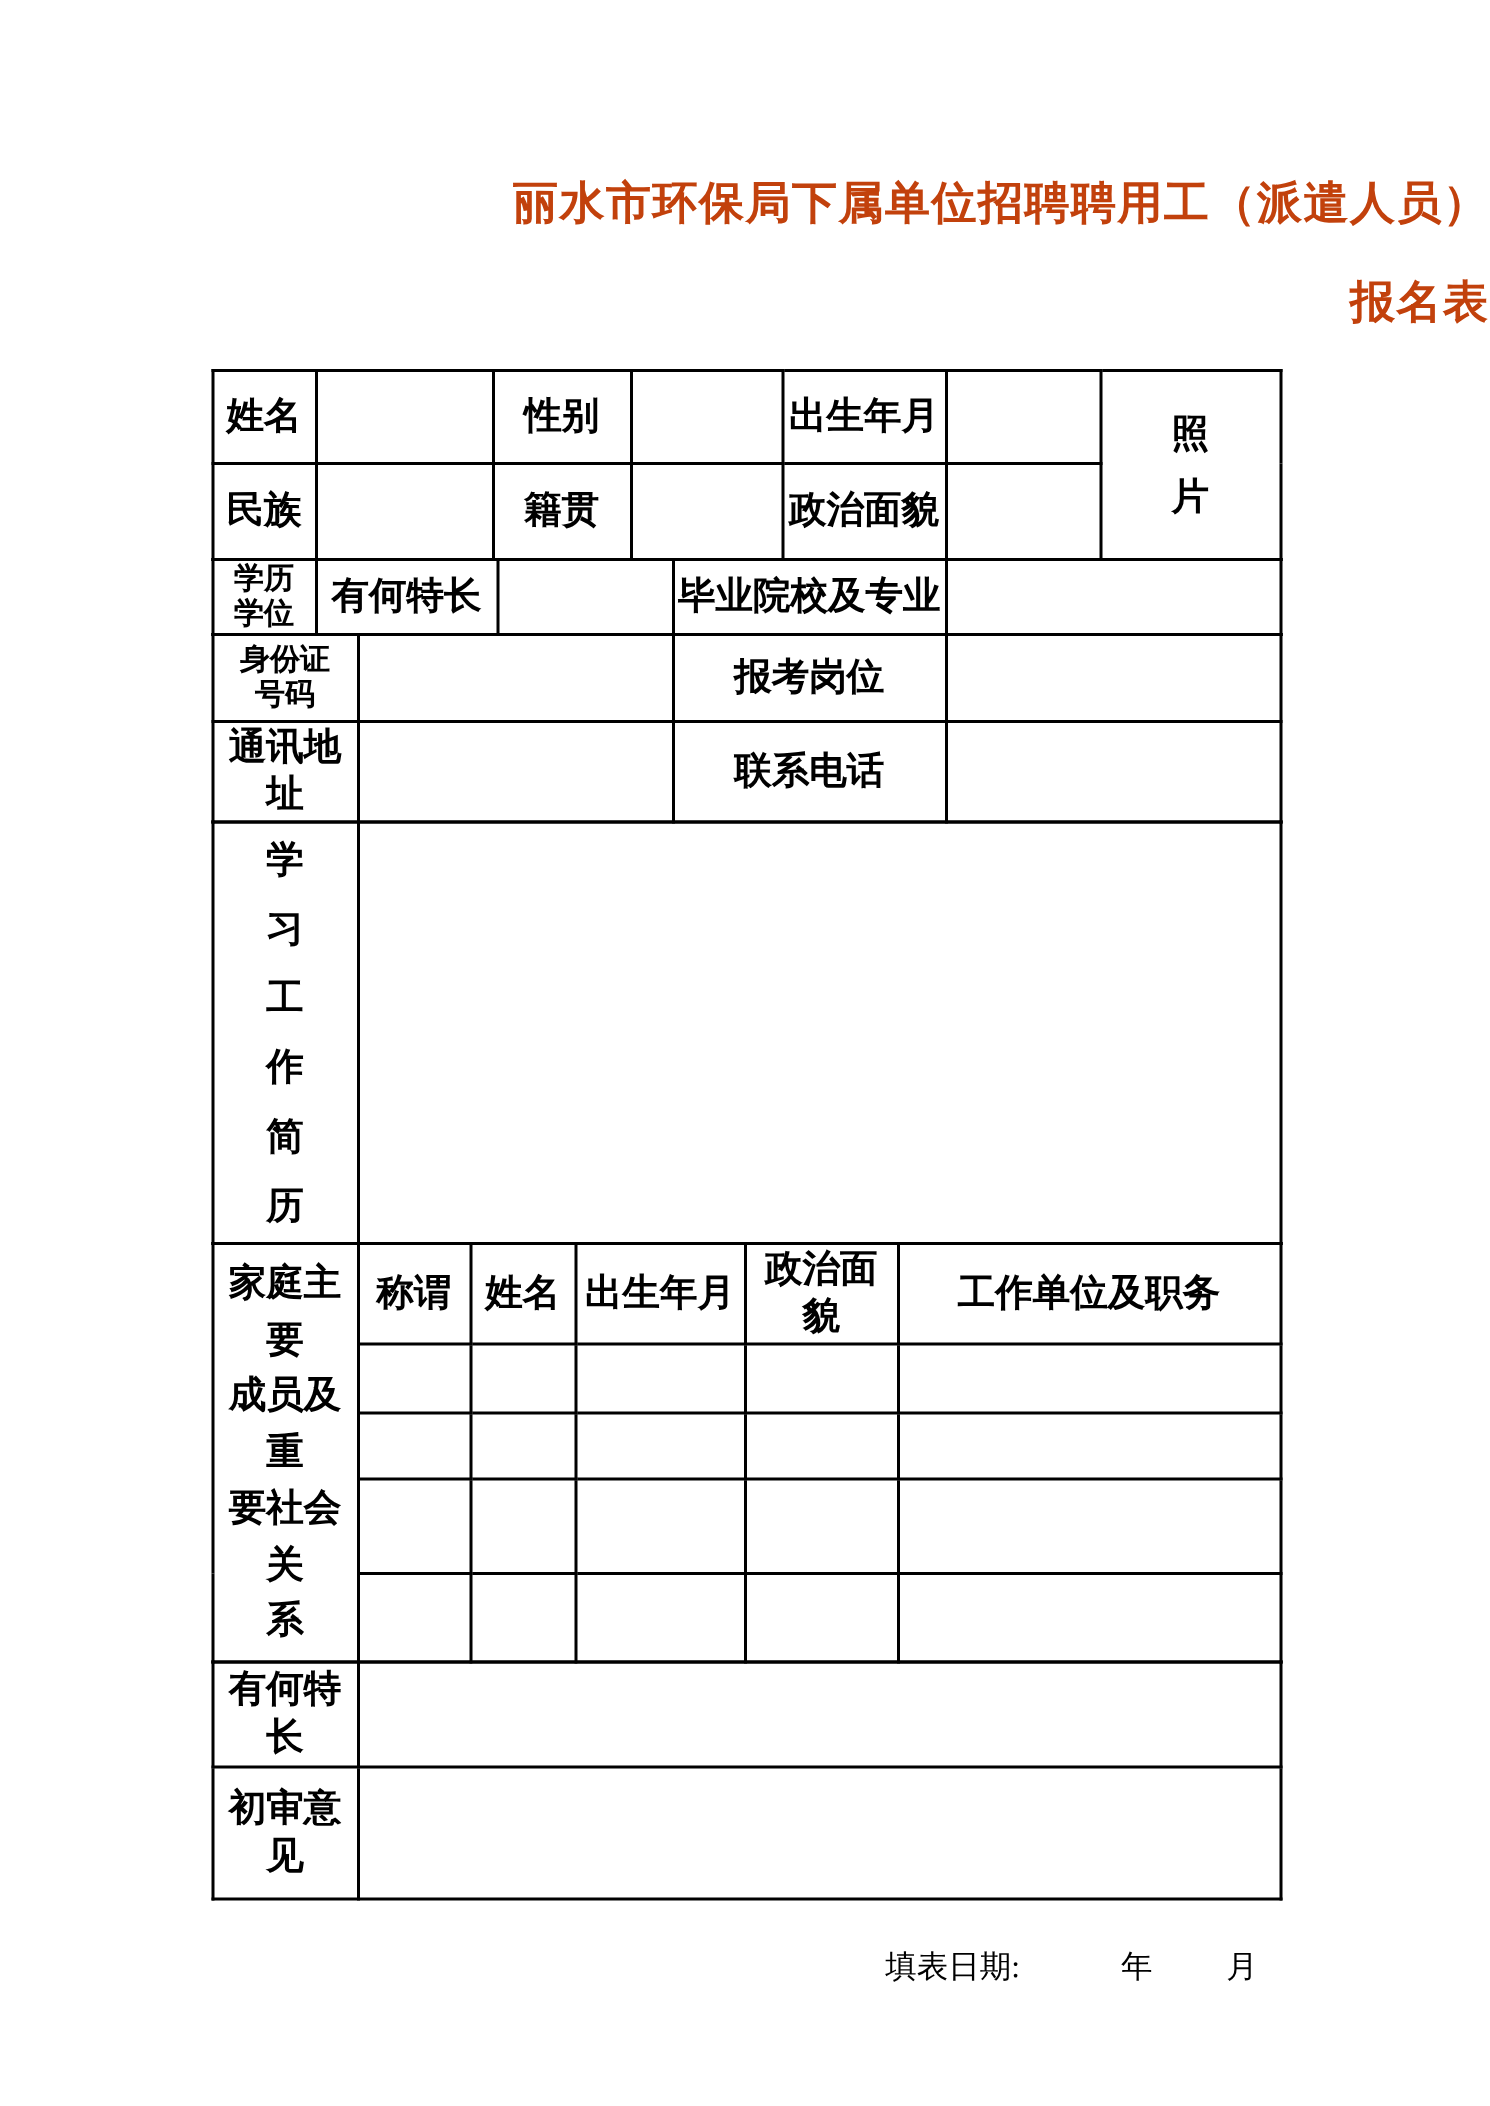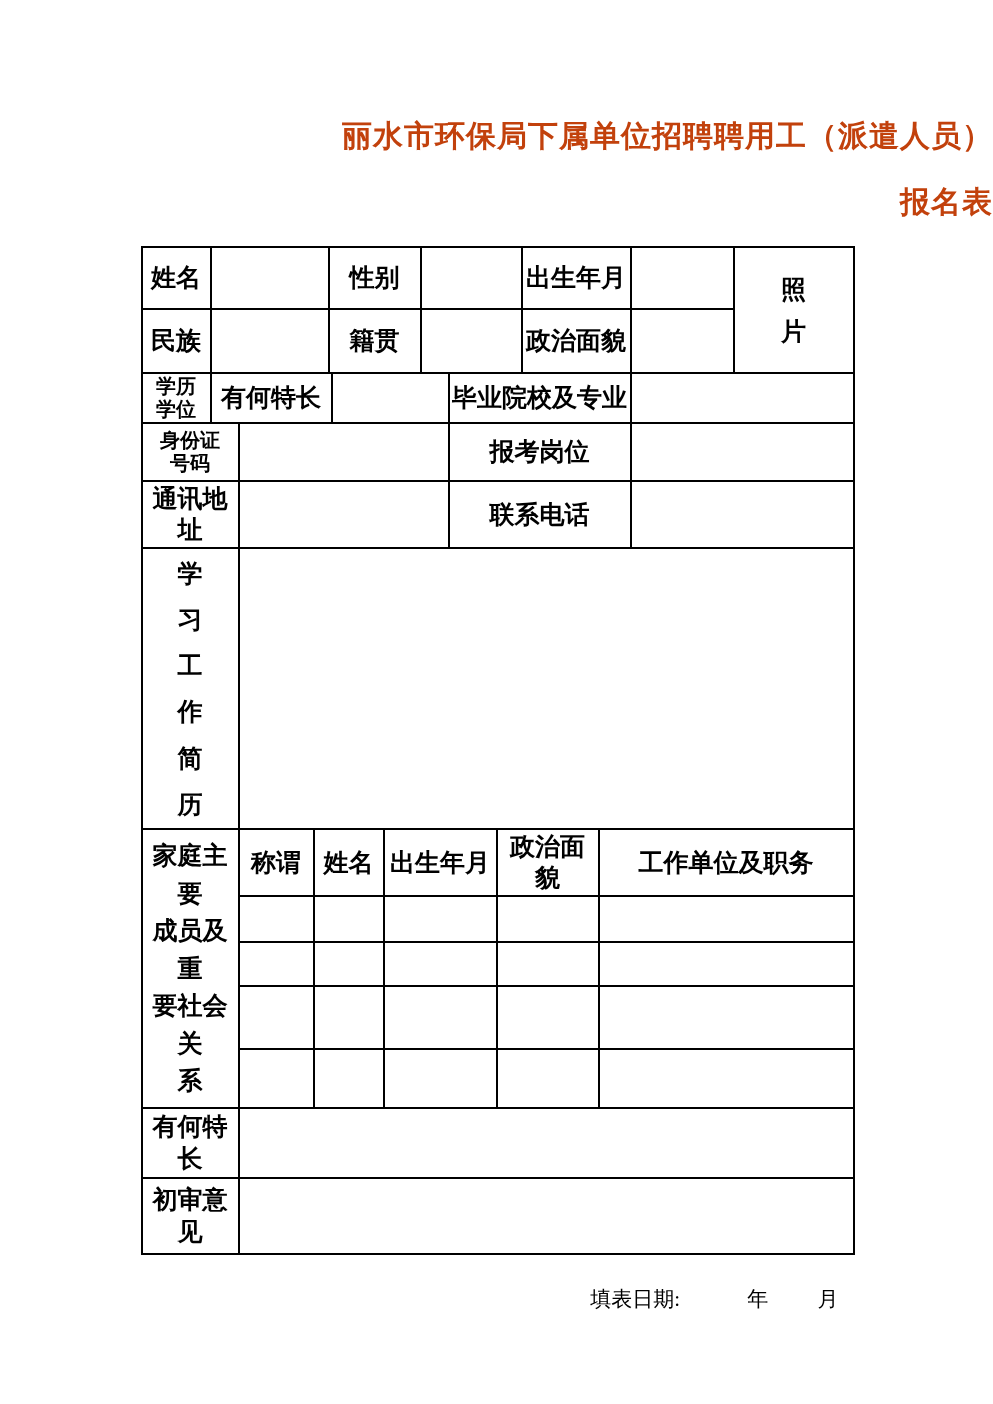--- a/index.html
+++ b/index.html
@@ -63,21 +63,21 @@
   .h-r3 td { height: 46px; border-radius: 17px; }
   .h-r4 td { height: 58px; }
   .h-r5 td { height: 45px; }
   .h-resume td { height: 254px; }
   .h-famhead td { height: 60px; }
   .h-fam1 td { height: 46px; }
   .h-fam2 td { height: 44px; }
   .h-fam3 td { height: 63px; }
   .h-fam4 td { height: 59px; }
   .h-r8 td { height: 70px; }
-  .h-r9 td { height: 76px; }
+  .h-r9 td { height: 88px; }
 
   .photo-cell { line-height: 1.7; font-weight: bold; }
   .stacked { line-height: 1.15; font-size: 20px; }
   .resume-label { line-height: 1.85; }
   .family-label { line-height: 1.5; }
 
   .footer {
     width: 712px;
     margin: 30px auto 0 auto;
     text-align: right;

